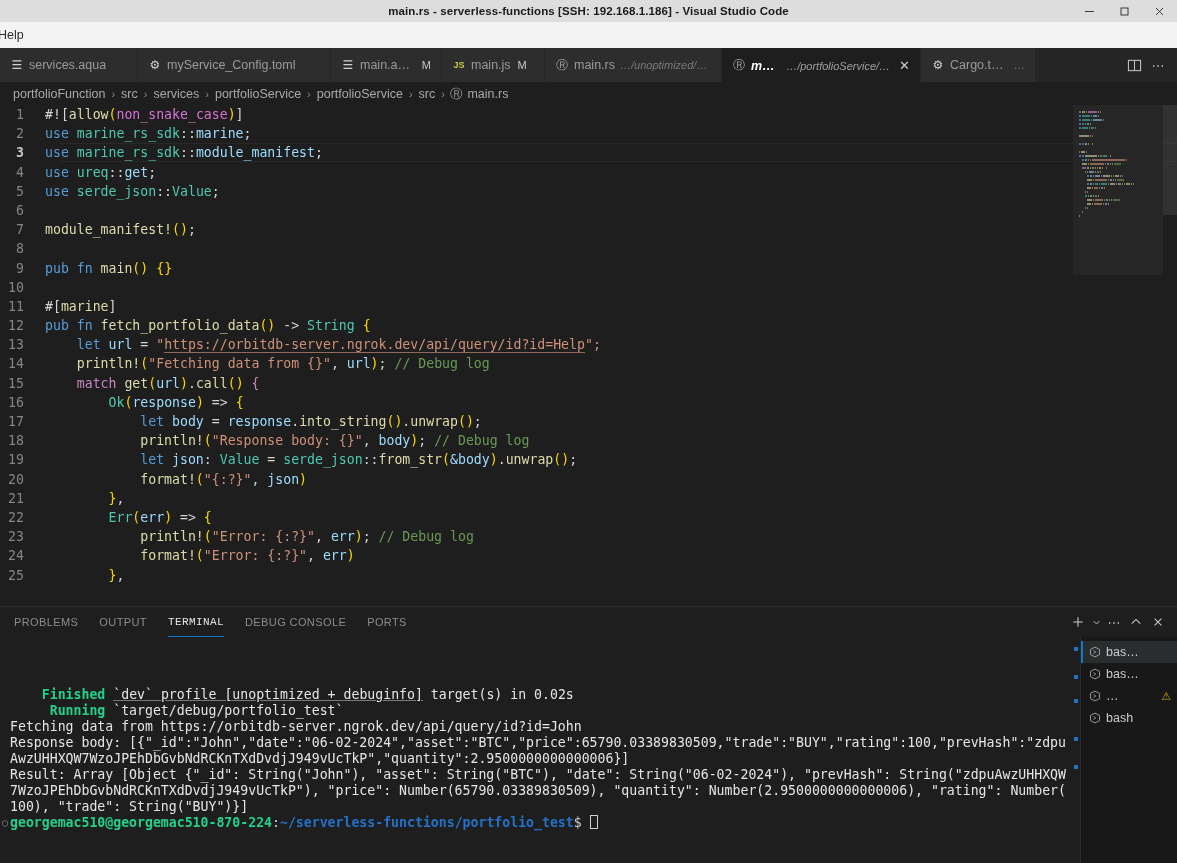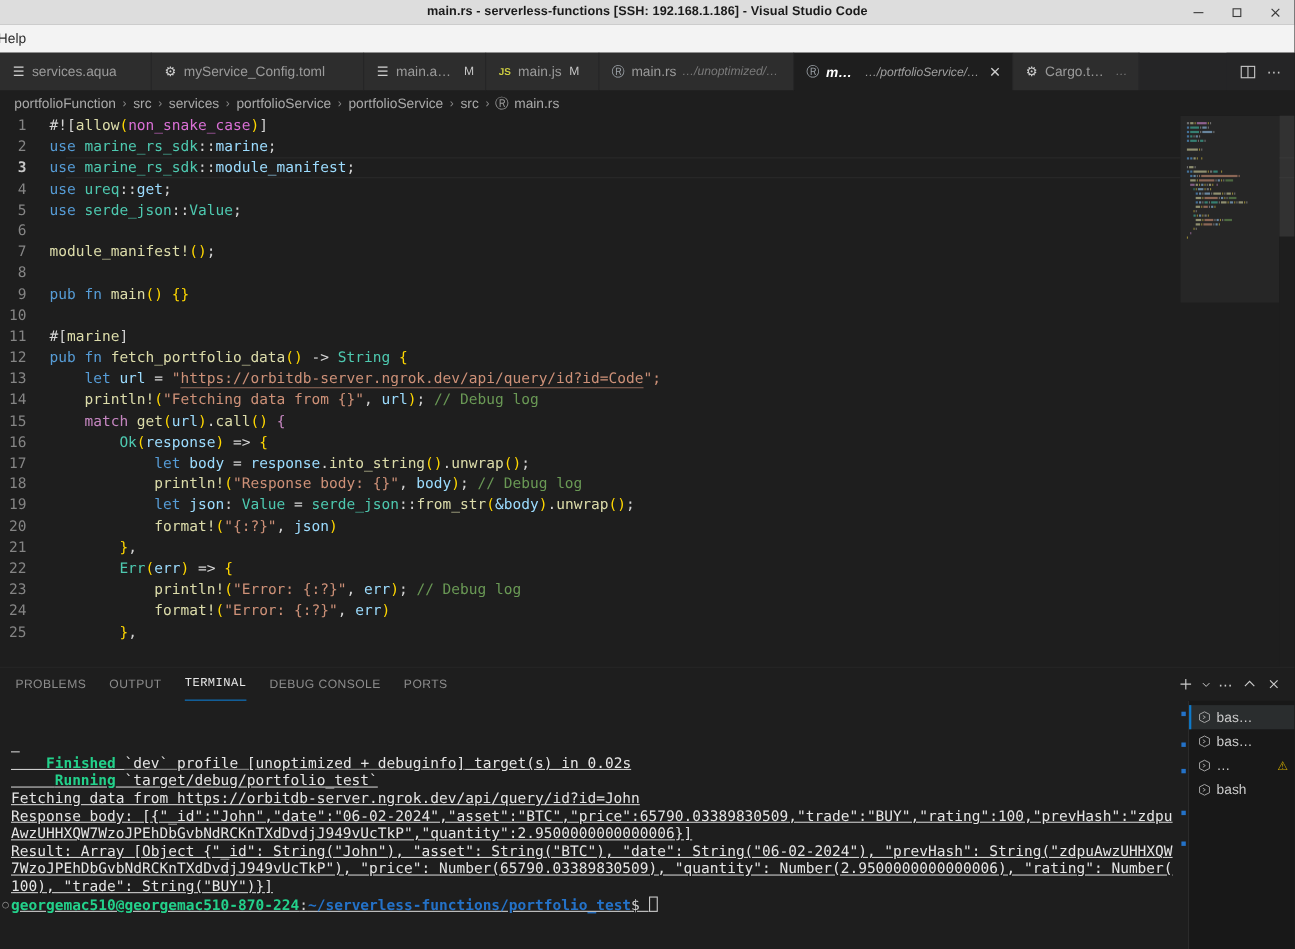--- a/index.html
+++ b/index.html
@@ -245,21 +245,21 @@
     position: relative;
     overflow: hidden;
     font-family: "DejaVu Sans Mono", "Liberation Mono", monospace;
     font-size: 13.2px;
     line-height: 16px;
     color: #cccccc;
     padding-left: 10px;
     padding-top: 2px;
     white-space: pre;
   }
-  .term-line { height: 16px; white-space: pre; text-decoration: underline; }
+  .term-line { height: 16px; white-space: pre; }
   .tg { color: #23d18b; font-weight: bold; }     
   .tw { color: #e5e5e5; }
   .tu { text-decoration: underline; text-decoration-color: #7a7a7a; }
   .tprompt-user { color: #23d18b; font-weight: bold; }
   .tprompt-path { color: #2472c8; font-weight: bold; }
   .tprompt-dollar { color: #cccccc; }
   .term-cursor {
     display: inline-block; width: 8px; height: 14px;
     border: 1px solid #cccccc; vertical-align: -2px;
   }
@@ -405,21 +405,21 @@
         <div class="code-line current"><span class="ln">3</span><span class="ltext"><span class="t-kw">use </span><span class="t-mod">marine_rs_sdk</span><span class="t-punc">::</span><span class="t-var">module_manifest</span><span class="t-punc">;</span></span></div>
         <div class="code-line"><span class="ln">4</span><span class="ltext"><span class="t-kw">use </span><span class="t-mod">ureq</span><span class="t-punc">::</span><span class="t-var">get</span><span class="t-punc">;</span></span></div>
         <div class="code-line"><span class="ln">5</span><span class="ltext"><span class="t-kw">use </span><span class="t-mod">serde_json</span><span class="t-punc">::</span><span class="t-mod">Value</span><span class="t-punc">;</span></span></div>
         <div class="code-line"><span class="ln">6</span><span class="ltext"></span></div>
         <div class="code-line"><span class="ln">7</span><span class="ltext"><span class="t-fn">module_manifest!</span><span class="t-yellow">()</span><span class="t-punc">;</span></span></div>
         <div class="code-line"><span class="ln">8</span><span class="ltext"></span></div>
         <div class="code-line"><span class="ln">9</span><span class="ltext"><span class="t-kw">pub </span><span class="t-kw">fn </span><span class="t-fn">main</span><span class="t-yellow">()</span><span class="t-punc"> </span><span class="t-yellow">{}</span></span></div>
         <div class="code-line"><span class="ln">10</span><span class="ltext"></span></div>
         <div class="code-line"><span class="ln">11</span><span class="ltext"><span class="t-punc">#[</span><span class="t-fn">marine</span><span class="t-punc">]</span></span></div>
         <div class="code-line"><span class="ln">12</span><span class="ltext"><span class="t-kw">pub </span><span class="t-kw">fn </span><span class="t-fn">fetch_portfolio_data</span><span class="t-yellow">()</span><span class="t-punc"> -&gt; </span><span class="t-mod">String</span><span class="t-punc"> </span><span class="t-yellow">{</span></span></div>
-        <div class="code-line"><span class="ln">13</span><span class="ltext"><span class="t-punc">    </span><span class="t-kw">let </span><span class="t-var">url</span><span class="t-punc"> = </span><span class="t-str">"</span><span class="t-link">https://orbitdb-server.ngrok.dev/api/query/id?id=Code</span><span class="t-str">";</span></span></div>
+        <div class="code-line"><span class="ln">13</span><span class="ltext"><span class="t-punc">    </span><span class="t-kw">let </span><span class="t-var">url</span><span class="t-punc"> = </span><span class="t-str">"</span><span class="t-link">https://orbitdb-server.ngrok.dev/api/query/id?id=Help</span><span class="t-str">";</span></span></div>
         <div class="code-line"><span class="ln">14</span><span class="ltext"><span class="t-punc">    </span><span class="t-fn">println!</span><span class="t-yellow">(</span><span class="t-str">"Fetching data from {}"</span><span class="t-punc">, </span><span class="t-var">url</span><span class="t-yellow">)</span><span class="t-punc">; </span><span class="t-com">// Debug log</span></span></div>
         <div class="code-line"><span class="ln">15</span><span class="ltext"><span class="t-punc">    </span><span class="t-kw2">match </span><span class="t-fn">get</span><span class="t-yellow">(</span><span class="t-var">url</span><span class="t-yellow">)</span><span class="t-punc">.</span><span class="t-fn">call</span><span class="t-yellow">()</span><span class="t-punc"> </span><span class="t-pink">{</span></span></div>
         <div class="code-line"><span class="ln">16</span><span class="ltext"><span class="t-punc">        </span><span class="t-mod">Ok</span><span class="t-yellow">(</span><span class="t-var">response</span><span class="t-yellow">)</span><span class="t-punc"> =&gt; </span><span class="t-yellow">{</span></span></div>
         <div class="code-line"><span class="ln">17</span><span class="ltext"><span class="t-punc">            </span><span class="t-kw">let </span><span class="t-var">body</span><span class="t-punc"> = </span><span class="t-var">response</span><span class="t-punc">.</span><span class="t-fn">into_string</span><span class="t-yellow">()</span><span class="t-punc">.</span><span class="t-fn">unwrap</span><span class="t-yellow">()</span><span class="t-punc">;</span></span></div>
         <div class="code-line"><span class="ln">18</span><span class="ltext"><span class="t-punc">            </span><span class="t-fn">println!</span><span class="t-yellow">(</span><span class="t-str">"Response body: {}"</span><span class="t-punc">, </span><span class="t-var">body</span><span class="t-yellow">)</span><span class="t-punc">; </span><span class="t-com">// Debug log</span></span></div>
         <div class="code-line"><span class="ln">19</span><span class="ltext"><span class="t-punc">            </span><span class="t-kw">let </span><span class="t-var">json</span><span class="t-punc">: </span><span class="t-mod">Value</span><span class="t-punc"> = </span><span class="t-mod">serde_json</span><span class="t-punc">::</span><span class="t-fn">from_str</span><span class="t-yellow">(</span><span class="t-var">&amp;body</span><span class="t-yellow">)</span><span class="t-punc">.</span><span class="t-fn">unwrap</span><span class="t-yellow">()</span><span class="t-punc">;</span></span></div>
         <div class="code-line"><span class="ln">20</span><span class="ltext"><span class="t-punc">            </span><span class="t-fn">format!</span><span class="t-yellow">(</span><span class="t-str">"{:?}"</span><span class="t-punc">, </span><span class="t-var">json</span><span class="t-yellow">)</span></span></div>
         <div class="code-line"><span class="ln">21</span><span class="ltext"><span class="t-punc">        </span><span class="t-yellow">}</span><span class="t-punc">,</span></span></div>
         <div class="code-line"><span class="ln">22</span><span class="ltext"><span class="t-punc">        </span><span class="t-mod">Err</span><span class="t-yellow">(</span><span class="t-var">err</span><span class="t-yellow">)</span><span class="t-punc"> =&gt; </span><span class="t-yellow">{</span></span></div>
         <div class="code-line"><span class="ln">23</span><span class="ltext"><span class="t-punc">            </span><span class="t-fn">println!</span><span class="t-yellow">(</span><span class="t-str">"Error: {:?}"</span><span class="t-punc">, </span><span class="t-var">err</span><span class="t-yellow">)</span><span class="t-punc">; </span><span class="t-com">// Debug log</span></span></div>

